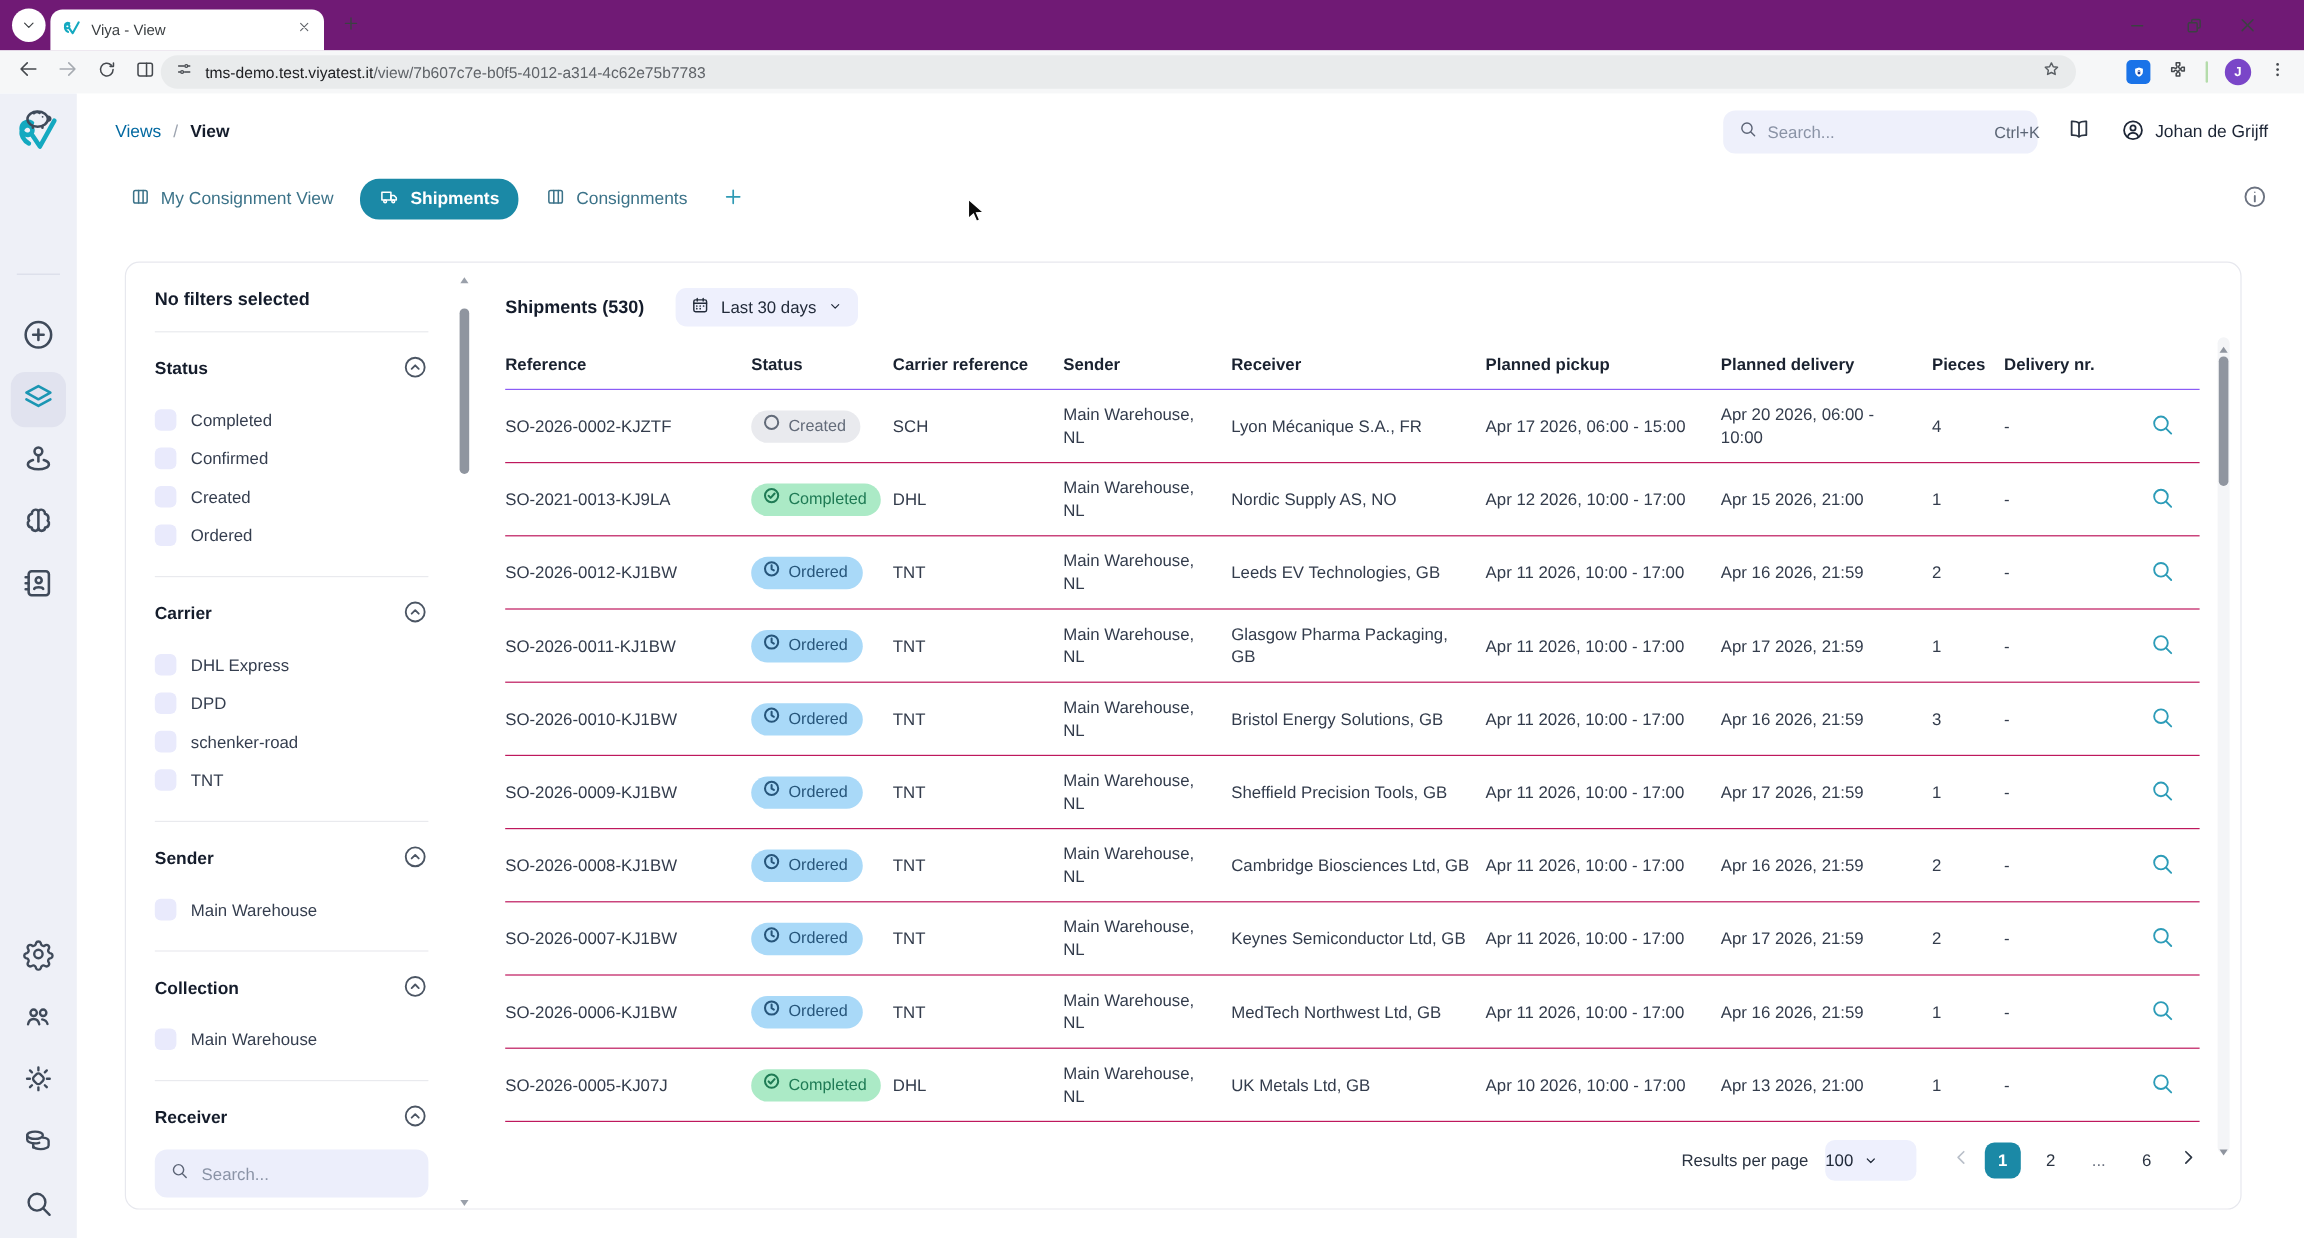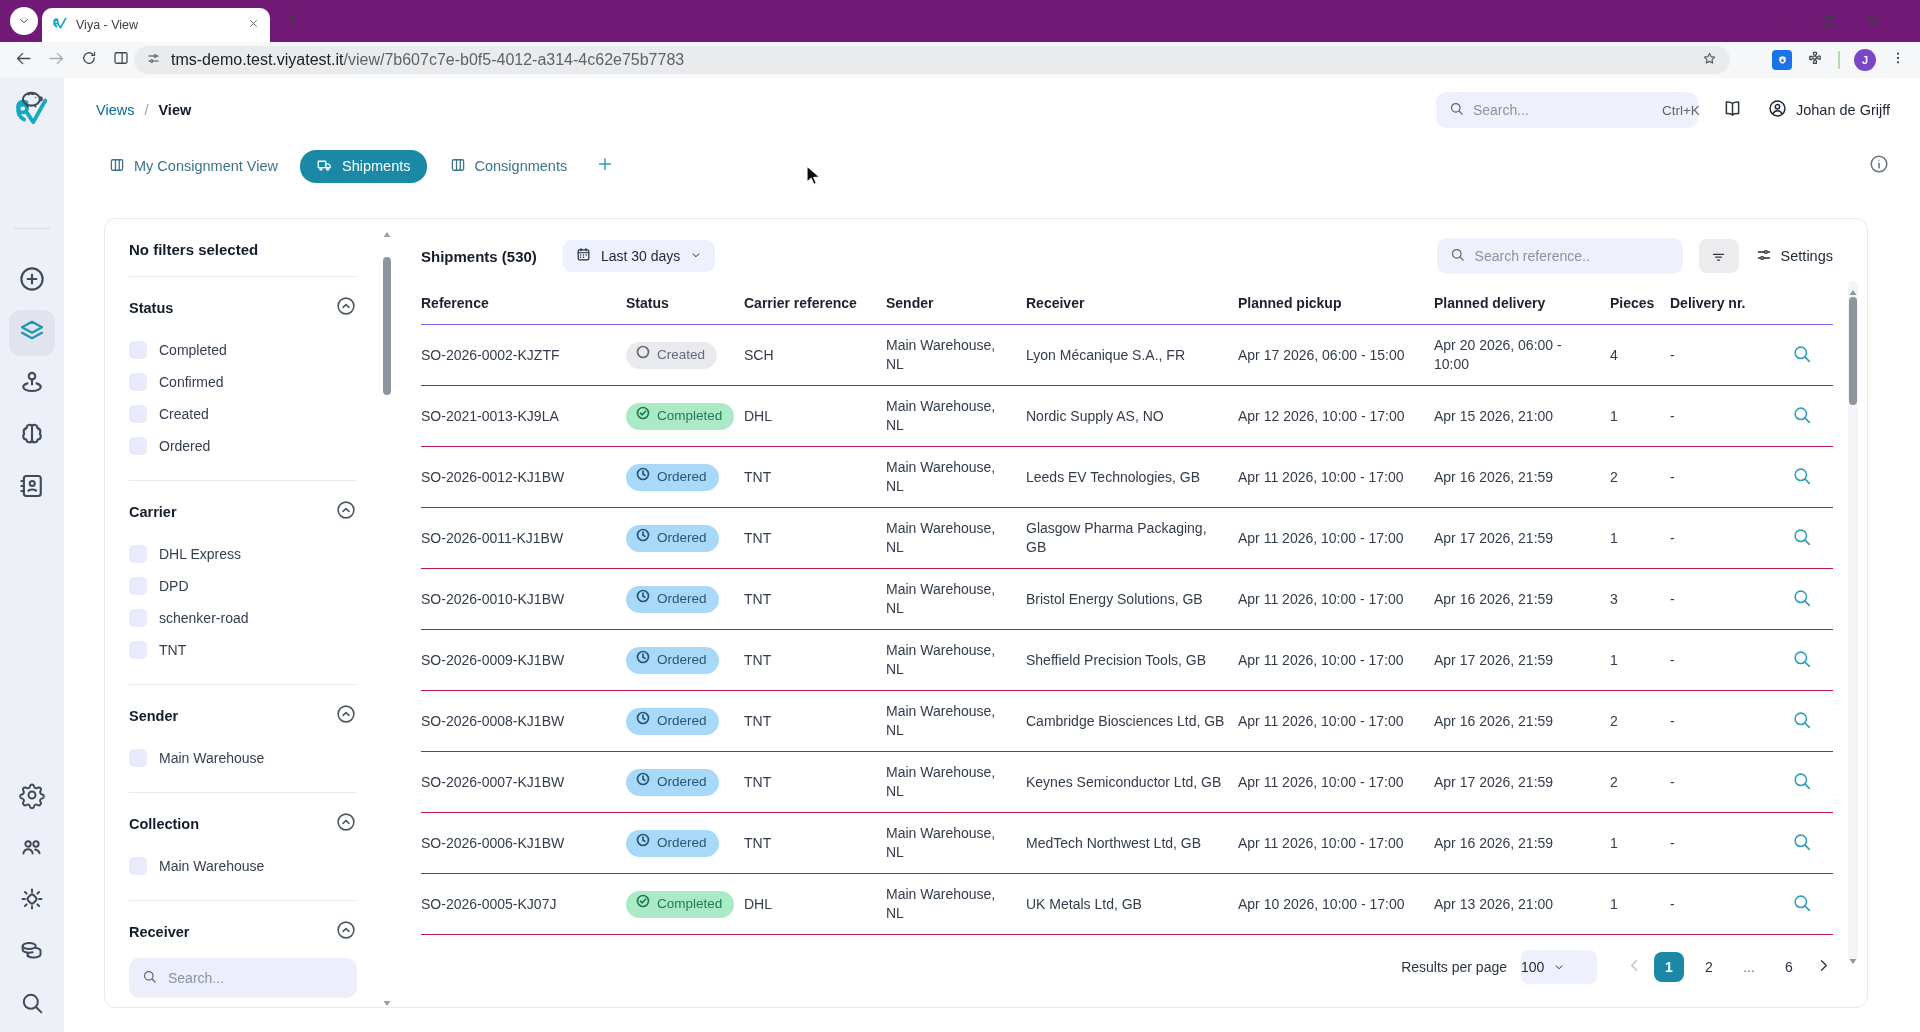--- a/index.html
+++ b/index.html
@@ -15,21 +15,21 @@
     border-radius:10px 10px 0 0;display:flex;align-items:center;padding:0 10px;gap:8px}
   .btab .ttl{font-size:12.5px;color:#3c4043;flex:1;white-space:nowrap;overflow:hidden}
   .newtab{position:absolute;left:284px;top:11px;color:#3c4043}
   .wctl{position:absolute;top:0;height:42px;display:flex;align-items:center;color:#3c4043}
   .wctl.min{left:1772px}.wctl.max{left:1820px}.wctl.cls{left:1864px}
   .toolbar{position:relative;height:36px;background:#f6f7f8;display:flex;align-items:center}
   .nav-ic{color:#45494e;margin-left:14px}
   .nav-ic.dis{color:#a6abb1}
   .urlbar{position:absolute;left:134px;top:4px;width:1596px;height:28px;background:#e9ebec;
     border-radius:14px;display:flex;align-items:center;padding:0 12px;gap:10px}
-  .url{font-size:16px;color:#202124;white-space:nowrap;overflow:hidden;flex:1}
+  .url{font-size:13px;color:#202124;white-space:nowrap;overflow:hidden;flex:1}
   .url .dom{color:#202124}.url .pth{color:#5f6368}
   .url-star{color:#5a5f64}
   .ext{display:flex;align-items:center;gap:14px;position:absolute;right:14px;top:0;height:36px}
   .sep-g{width:2px;height:18px;background:#b4dcab;border-radius:2px}
   .avatar{width:22px;height:22px;border-radius:50%;background:#7a46c8;color:#fff;font-size:11px;
     font-weight:bold;display:flex;align-items:center;justify-content:center}
   .shieldbox{width:20px;height:20px;border-radius:4px;background:#1a73e8;display:flex;align-items:center;justify-content:center}
 
   
   .app{position:absolute;left:0;top:78px;right:0;bottom:0;background:#fff}
@@ -49,21 +49,21 @@
     align-items:center;padding:0 12px;gap:8px;color:#5d6577}
   .gsearch input{border:0;background:transparent;outline:none;flex:1;font-size:14px;color:#2b3442;
     font-family:"Liberation Sans",sans-serif}
   .gsearch input::placeholder{color:#8a93a6}
   .kbd{font-size:13.5px;color:#5b6575}
   .hd-ic{color:#2b3442}
   .userbox{display:flex;align-items:center;gap:8px;color:#1d2636;font-size:14.5px}
 
   .viewtabs{position:absolute;left:40px;top:68px;right:30px;height:40px;display:flex;align-items:center;gap:18px}
   .vtab{display:flex;align-items:center;gap:8px;font-size:14.5px;color:#3c7389;padding:6px 4px;border-radius:16px;cursor:default}
-  .vtab.active{background:#1b89a6;color:#fff;padding:6px 16px;font-weight:normal}
+  .vtab.active{background:#1b89a6;color:#fff;padding:6px 16px;font-weight:bold}
   .vtab-plus{color:#2f9ab4;margin-left:6px}
   .info-btn{margin-left:auto;color:#6b7280}
 
   
   .card{position:absolute;left:40px;top:140px;width:1764px;height:790px;background:#fff;
     border:1px solid #e7e8ee;border-radius:12px;display:flex;overflow:hidden}
 
   
   .filters{position:relative;width:292px;flex:0 0 292px;padding:22px 0 0 24px}
   .fheading{font-size:15px;font-weight:bold;color:#141c2b;padding-right:40px}
@@ -505,42 +505,20 @@
               <span><svg class="ic" width="17" height="17" viewBox="0 0 24 24" stroke-width="1.6">
                     <rect x="4.5" y="5.5" width="15" height="14" rx="2"></rect>
                     <path d="M8.5 3.8v3M15.5 3.8v3M4.5 9.5h15"></path>
                     <path d="M8 12.7h.01M12 12.7h.01M16 12.7h.01M8 15.8h.01M12 15.8h.01" stroke-width="2"></path>
                   </svg></span>
               <span>Last 30 days</span>
               <span><svg class="ic" width="14" height="14" viewBox="0 0 24 24">
                     <path d="M7 10l5 5 5-5"></path>
                   </svg></span>
             </div>
-            <div class="ct-right">
-              <div class="refsearch">
-                <span><svg class="ic" width="17" height="17" viewBox="0 0 24 24">
-                      <circle cx="11" cy="11" r="6"></circle>
-                      <path d="M15.6 15.6 20 20"></path>
-                    </svg></span>
-                <input placeholder="Search reference.." style="">
-              </div>
-              <div class="fbtn">
-                  <svg class="ic" width="17" height="17" viewBox="0 0 24 24">
-                    <path d="M5 9h14M8 13h8M10.5 17h3"></path>
-                  </svg>
-                </div>
-              <div class="settings">
-                <span><svg class="ic" width="18" height="18" viewBox="0 0 24 24" stroke-width="1.6">
-                      <path d="M4.5 8h15M4.5 16h15"></path>
-                      <circle cx="14.5" cy="8" r="1.9" fill="#fff"></circle>
-                      <circle cx="9.5" cy="16" r="1.9" fill="#fff"></circle>
-                    </svg></span>
-                <span>Settings</span>
-              </div>
-            </div>
           </div>
 
           <div class="thead" id="thead">
               <div class="th">Reference</div>
               <div class="th">Status</div>
               <div class="th">Carrier reference</div>
               <div class="th">Sender</div>
               <div class="th">Receiver</div>
               <div class="th">Planned pickup</div>
               <div class="th">Planned delivery</div>

